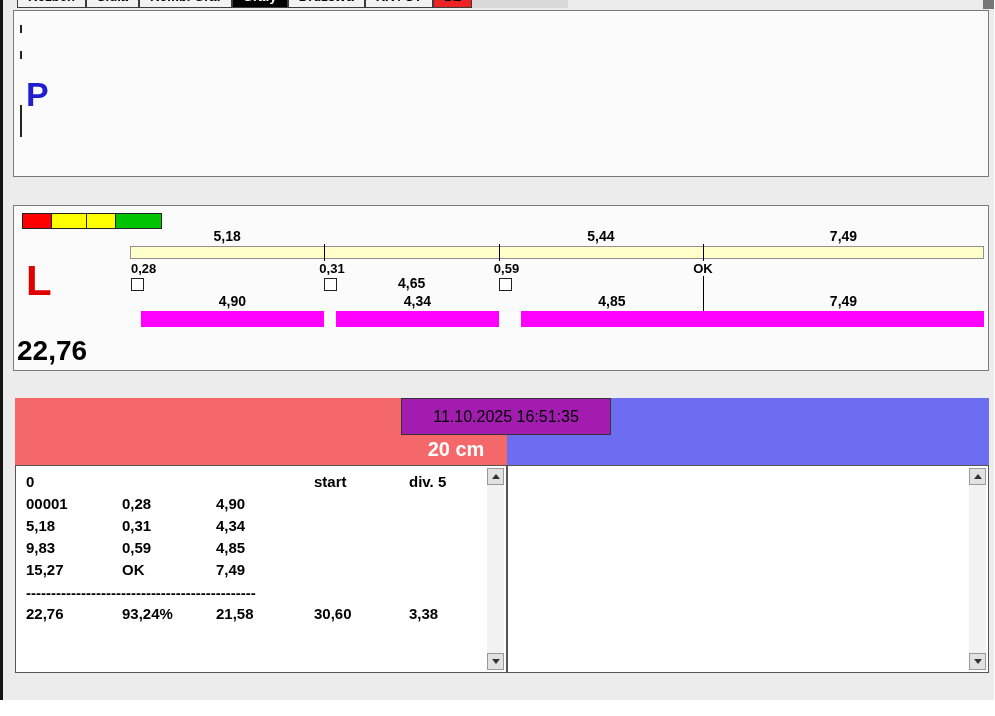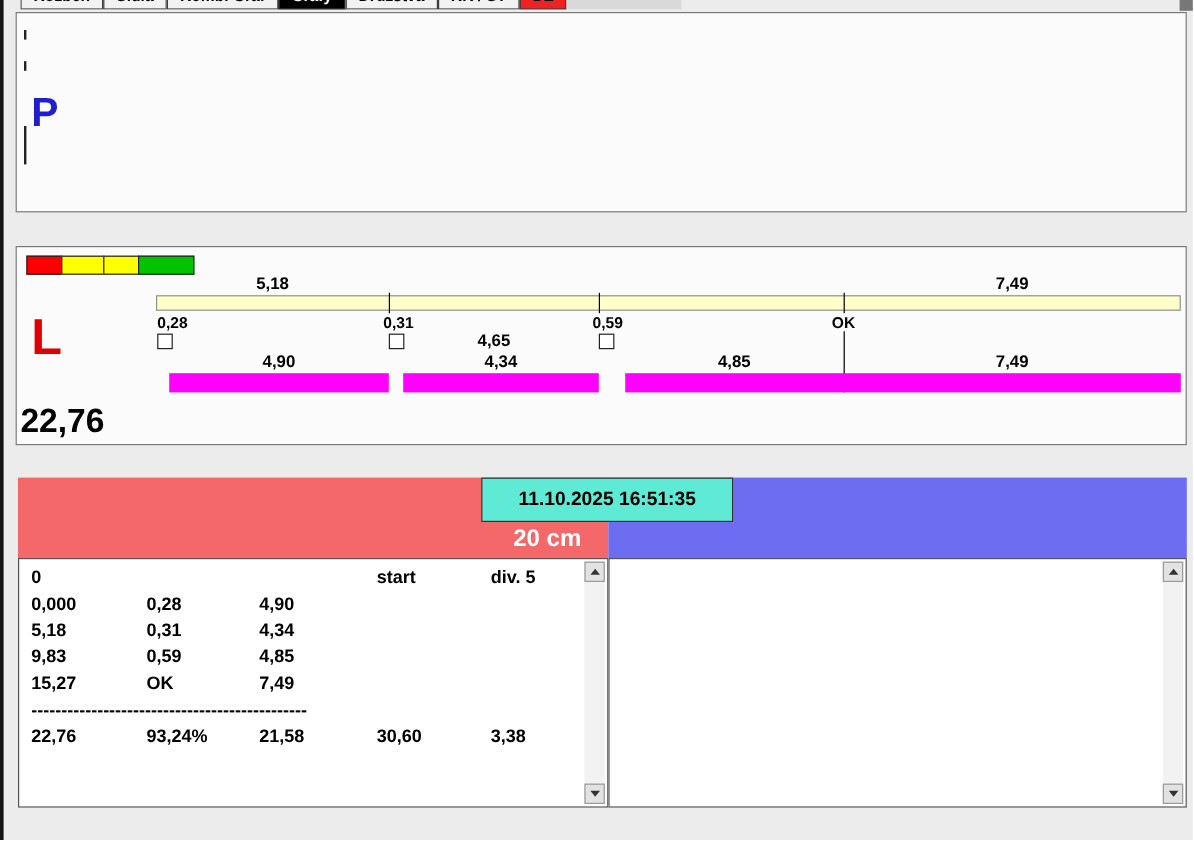--- a/index.html
+++ b/index.html
@@ -38,23 +38,23 @@
   .tick { position:absolute; top:20px; width:1px; height:17px; background:#000; }
   .ex-label { top:38px; height:14px; line-height:14px; font-size:13px; }
   .ex-box { position:absolute; top:54px; width:13px; height:13px; background:#fff; border:1px solid #222; }
   .lap-label { top:70px; height:15px; line-height:15px; font-size:14px; text-align:center; }
   .lap-bar { position:absolute; top:87px; height:16px; }
   .boundary-line { position:absolute; width:1px; background:#000; }
 
   
   #team-red  { position:absolute; left:12px; top:398px; width:492px; height:67px; background:#f4686a; }
   #team-blue { position:absolute; left:504px; top:398px; width:482px; height:67px; background:#6d6df2; }
-  #datetime-box { position:absolute; left:398px; top:398px; width:210px; height:37px; background:#5eead4;
+  #datetime-box { position:absolute; left:398px; top:398px; width:210px; height:37px; background:#a21caf;
                   border:1px solid #333; font-size:16px; color:#000;
-                  display:flex; align-items:center; justify-content:center;font-weight:bold; }
+                  display:flex; align-items:center; justify-content:center; }
   #team-name { position:absolute; left:12px; top:404px; width:385px; text-align:center;
                font-size:18px; font-weight:bold; color:#000; }
   #team-members { position:absolute; left:12px; top:435px; width:395px; text-align:center;
                   font-size:13px; font-weight:bold; color:#fff; }
   #category { position:absolute; left:398px; top:438px; width:110px; text-align:center;
               font-size:20px; font-weight:bold; color:#fff; }
 
   
   #results-panel { position:absolute; left:12px; top:465px; width:492px; height:208px;
                    background:#fff; border:1px solid #555; }
@@ -114,20 +114,21 @@
         <div class="split-label" style="left: 0%; width: 22.7592%;">5,18</div>
         <div class="ex-label" style="left: 1px;">0,28</div>
         <div class="ex-box" style="left: 1px;"></div>
         <div class="lap-label" style="left: 1.23023%; width: 21.529%;">4,90</div>
         <div class="lap-bar" style="left: 1.23023%; width: 21.529%; background: rgb(255, 0, 255);"></div>
         <div class="split-label" style="left: 22.7592%; width: 20.4306%; margin-top: 47px;">4,65</div>
         <div class="ex-label" style="left: 22.7592%; transform: translateX(-5px);">0,31</div>
         <div class="ex-box" style="left: 22.7592%;"></div>
         <div class="lap-label" style="left: 24.1213%; width: 19.0685%;">4,34</div>
         <div class="lap-bar" style="left: 24.1213%; width: 19.0685%; background: rgb(255, 0, 255);"></div>
+        <div class="split-label" style="left: 43.1898%; width: 23.9016%;">5,44</div>
         <div class="ex-label" style="left: 43.1898%; transform: translateX(-5px);">0,59</div>
         <div class="ex-box" style="left: 43.1898%;"></div>
         <div class="lap-label" style="left: 45.7821%; width: 21.3093%;">4,85</div>
         <div class="lap-bar" style="left: 45.7821%; width: 21.3093%; background: rgb(255, 0, 255);"></div>
         <div class="split-label" style="left: 67.0914%; width: 32.9086%;">7,49</div>
         <div class="ex-label" style="left: 67.0914%; transform: translateX(-50%);">OK</div>
         <div class="boundary-line" style="left: 67.0914%; top: 52px; height: 51px;"></div>
         <div class="lap-label" style="left: 67.0914%; width: 32.9086%;">7,49</div>
         <div class="lap-bar" style="left: 67.0914%; width: 32.9086%; background: rgb(255, 0, 255);"></div>
       </div>
@@ -141,21 +142,21 @@
   <div id="results-panel">
     <div id="results">
         <div class="rrow">
           <div>0</div>
           <div></div>
           <div></div>
           <div>start</div>
           <div>div. 5</div>
         </div>
         <div class="rrow">
-          <div>0,000</div>
+          <div>00001</div>
           <div>0,28</div>
           <div>4,90</div>
           <div></div>
           <div></div>
         </div>
         <div class="rrow">
           <div>5,18</div>
           <div>0,31</div>
           <div>4,34</div>
           <div></div>

